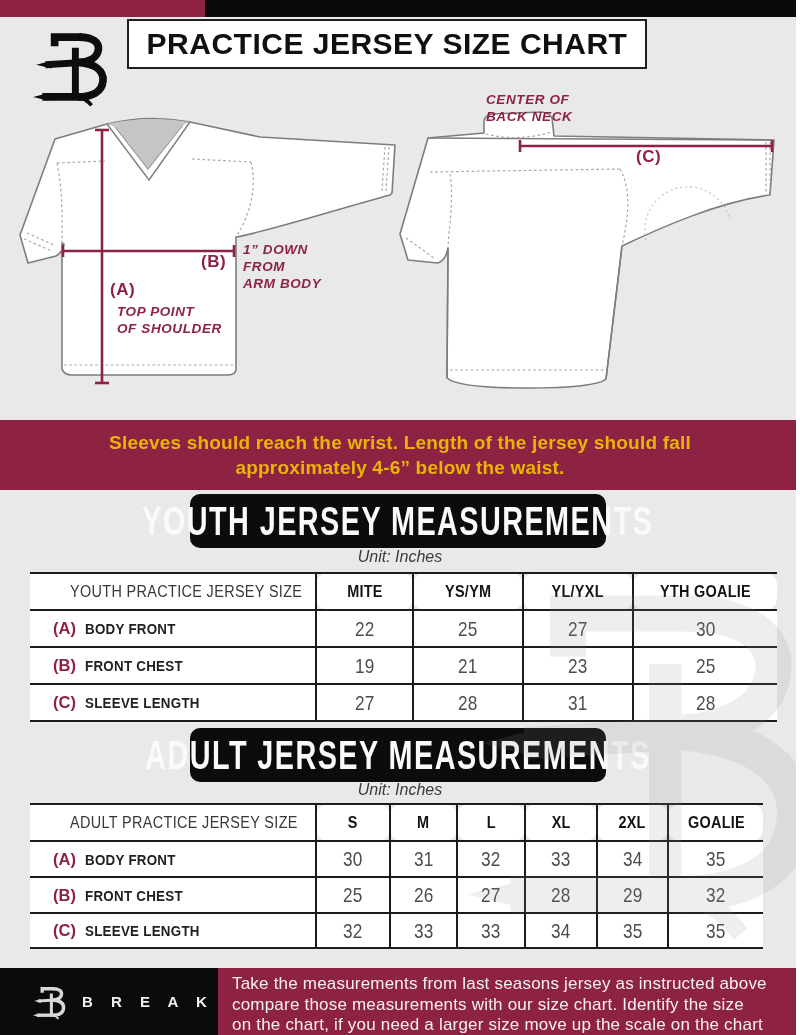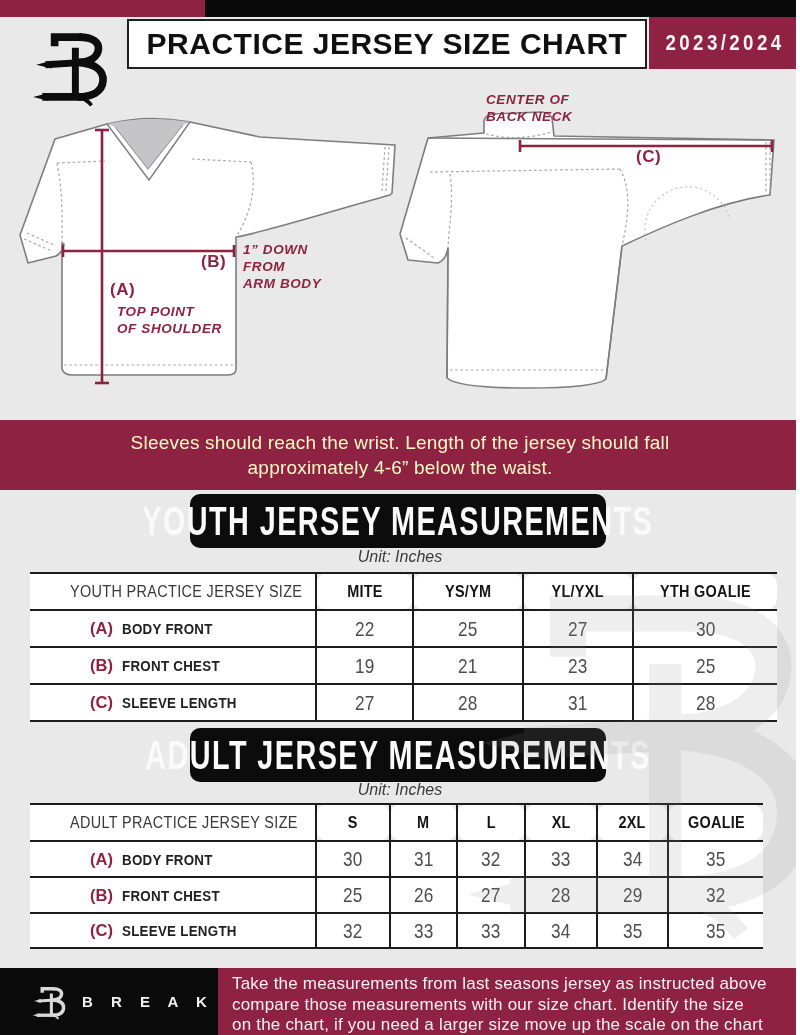--- a/index.html
+++ b/index.html
@@ -28,21 +28,21 @@
   .a-tag{left:110px;top:280px;}
   .a-desc{left:117px;top:303px;}
   .b-tag{left:201px;top:252px;}
   .b-desc{left:243px;top:241px;}
   .c-tag{left:636px;top:147px;}
   .c-desc{left:486px;top:91px;}
 
   
   .notice-banner{position:absolute;left:0;top:420px;width:800px;height:70px;background:#8E2243;z-index:2;
                  display:flex;flex-direction:column;align-items:center;justify-content:center;}
-  .notice-banner div{color:#fef9c3;font-size:19px;line-height:25px;letter-spacing:.2px;}
+  .notice-banner div{color:#eab308;font-size:19px;line-height:25px;letter-spacing:.2px;font-weight:bold;}
 
   
   .section-heading{position:absolute;left:190px;width:416px;height:54px;background:#0C0C0C;border-radius:10px;
                    display:flex;align-items:center;justify-content:center;z-index:2;}
   .section-heading span{display:inline-block;transform:scaleX(.72);font-size:40px;font-weight:700;color:#FAFAFA;
                         letter-spacing:2px;white-space:nowrap;}
   .youth-heading{top:494px;}
   .adult-heading{top:728px;}
   .unit-line{position:absolute;left:0;width:800px;text-align:center;font-style:italic;font-size:16px;color:#3B3B3B;z-index:2;}
   .unit-youth{top:548px;}
@@ -53,21 +53,21 @@
   .meas-table td{padding:0;vertical-align:middle;background:#FFFFFF;border-bottom:2px solid #1C1C1C;}
   .meas-table tr:first-child td{border-top:2px solid #1C1C1C;}
   .meas-table td + td{border-left:2px solid #1C1C1C;}
   .youth-table{left:30px;top:572px;width:747px;}
   .adult-table{left:30px;top:803px;width:733px;}
   .meas-table .label-h{text-align:left;padding-left:40px;}
   .meas-table .label-h span{display:inline-block;transform:scaleX(.9);transform-origin:left center;
                             font-size:16px;color:#383838;letter-spacing:.4px;white-space:nowrap;}
   .meas-table .size-h{text-align:center;border-radius:12px;}
   .meas-table .size-h span{display:inline-block;transform:scaleX(.85);font-size:17px;font-weight:700;color:#141414;letter-spacing:.3px;}
-  .meas-table .label-c{text-align:left;padding-left:60px;white-space:nowrap;}
+  .meas-table .label-c{text-align:left;padding-left:23px;white-space:nowrap;}
   .meas-table .label-c .rtag{display:inline-block;font-size:16.5px;font-weight:700;color:#8E2243;margin-right:9px;}
   .meas-table .label-c .rlabel{display:inline-block;transform:scaleX(.92);transform-origin:left center;
                                font-size:14.5px;font-weight:700;color:#212121;letter-spacing:.3px;}
   .meas-table .num{text-align:center;}
   .meas-table .num span{display:inline-block;transform:scaleX(.82);font-size:21px;color:#4C4C4C;}
 
   
   .watermark{position:absolute;left:460px;top:552px;width:360px;height:404px;color:#8F8F8F;opacity:.14;z-index:5;pointer-events:none;}
 
   
@@ -100,23 +100,20 @@
 
 <div class="page">
 
   <div class="topbar-maroon"></div>
   <div class="topbar-black"></div>
   <svg class="brand-logo-top" viewBox="0 0 100 112">
       <use href="#logo-b"></use>
     </svg>
   <div class="title-box">
     <span>PRACTICE JERSEY SIZE CHART</span>
-  </div>
-  <div class="year-box">
-    <span>2023/2024</span>
   </div>
 
   <svg class="jersey-svg front-jersey" viewBox="0 0 400 292">
     <path d="M99 21 L47 36 L12 132 L20 160 L48 153 Q54 150 56 141 L54 140 L54 266 Q56 272 64 272 L220 272 Q228 272 228 266 L228 134 C262 128 330 106 382 92 L384 90 L387 42 L252 34 L182 19 Q140 11 99 21 Z" fill="#FFFFFF" stroke="#7D7D7D" stroke-width="1.6" stroke-linejoin="round"></path>
     <path d="M99 21 Q140 12 182 19 L175 22 L140 66 L107 24 Z" fill="#C5C5C8" stroke="none"></path>
     <path d="M99 21 L141 77 L182 19" fill="none" stroke="#7D7D7D" stroke-width="1.4"></path>
     <path d="M107 24 L140 66 L175 22" fill="none" stroke="#9A9A9A" stroke-width="1.1"></path>
     <g fill="none" stroke="#A6A6A6" stroke-width="1.2" stroke-dasharray="2.6 2.6">
       <path d="M49 60 L97 58"></path>
         <path d="M184 56 L243 59"></path>

